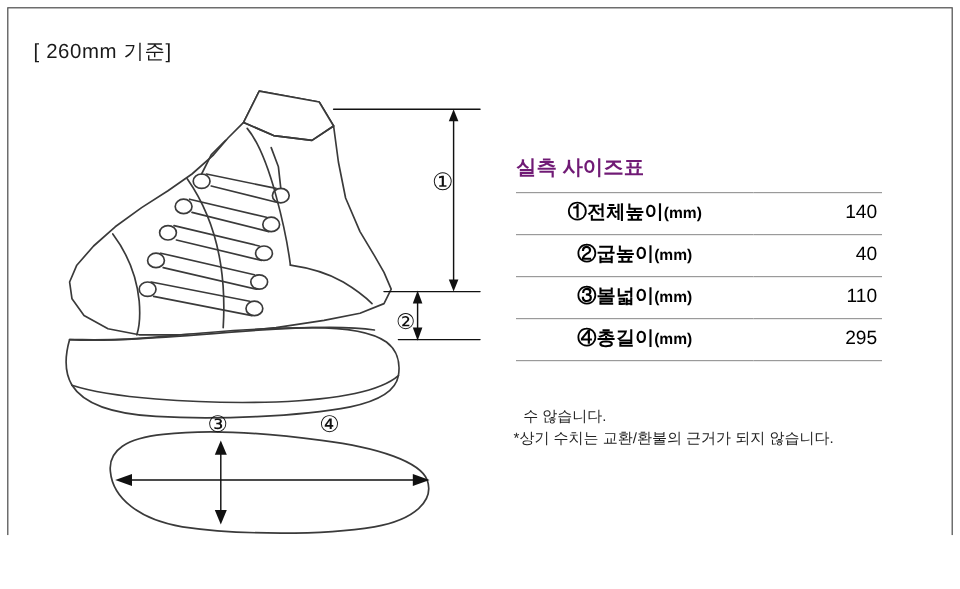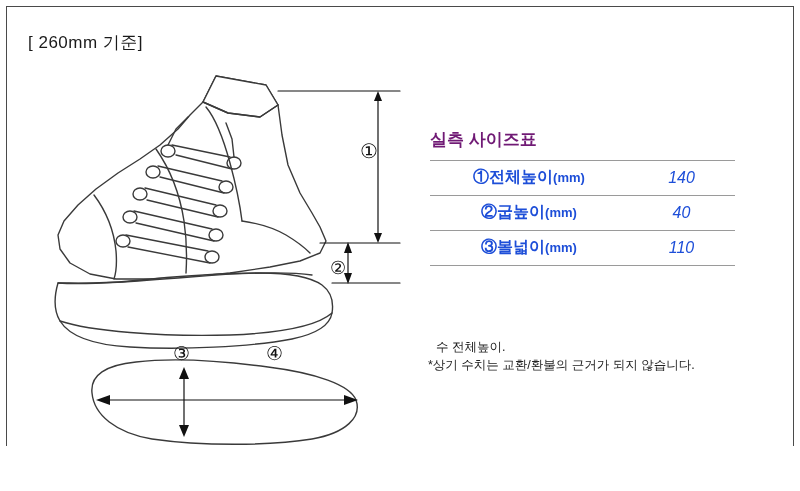--- a/index.html
+++ b/index.html
@@ -51,45 +51,44 @@
     font-weight: bold;
     color: #701a75;
   }
   table.size-table {
     position: absolute;
     left: 430px;
     top: 160px;
     width: 305px;
     border-collapse: collapse;
     font-size: 15px;
-    color: #1d4ed8;
+    color: #000000;
   }
   table.size-table tr {
     border-top: 1px solid #9a9a9a;
     border-bottom: 1px solid #9a9a9a;
   }
   table.size-table td {
     padding: 6px 4px 7px 4px;
     vertical-align: middle;
   }
   td.label {
     width: 190px;
     text-align: center;
     font-weight: bold;
     font-size: 16px;
   }
   td.label .unit {
     font-weight: bold;
     font-size: 13px;
   }
   td.value {
-    text-align: center;
+    text-align: right;
     padding-left: 22px;
     font-size: 16px;
-    font-style: italic;
   }
   .notes {
     position: absolute;
     left: 428px;
     top: 338px;
     width: 340px;
     font-size: 12.5px;
     color: #222222;
     line-height: 1.45;
   }
@@ -210,21 +209,25 @@
         <td class="value">140</td>
       </tr>
       <tr>
         <td class="label"><span>②</span><span>굽높이</span><span class="unit">(mm)</span></td>
         <td class="value">40</td>
       </tr>
       <tr>
         <td class="label"><span>③</span><span>볼넓이</span><span class="unit">(mm)</span></td>
         <td class="value">110</td>
       </tr>
+      <tr>
+        <td class="label"><span>④</span><span>총길이</span><span class="unit">(mm)</span></td>
+        <td class="value">295</td>
+      </tr>
     </tbody>
   </table>
 
   <div class="notes">
-    <div class="indent">수 전체높이.</div>
+    <div class="indent">수 않습니다.</div>
     <div>*상기 수치는 교환/환불의 근거가 되지 않습니다.</div>
   </div>
 
 </div>
 
 </body></html>

